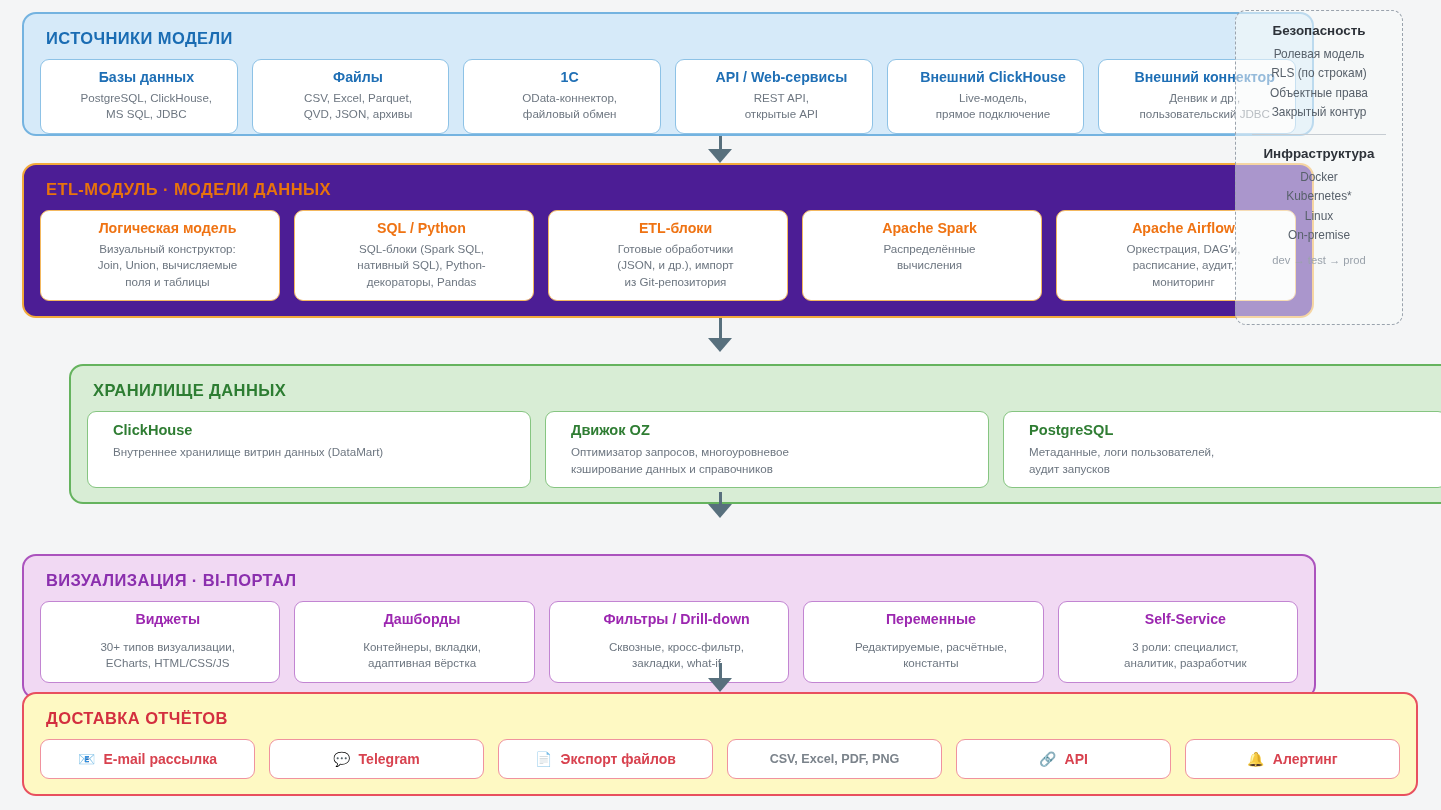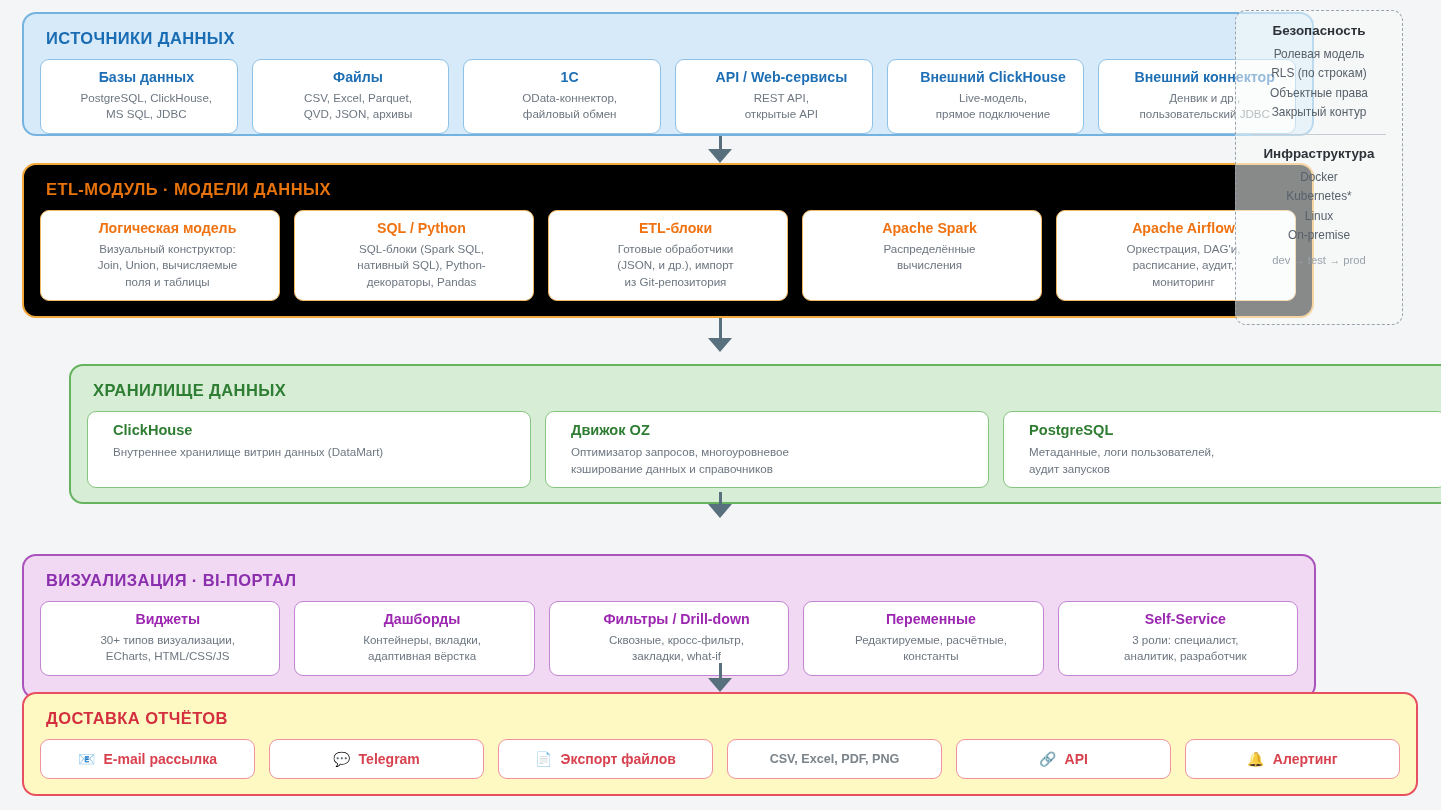--- a/index.html
+++ b/index.html
@@ -64,21 +64,21 @@
     background: #d6eaf9;
     border-color: #74b3e0;
   }
   #band-sources .band-title { color: #1a6cb3; }
   #band-sources .card { border-color: #8dc2e6; }
   #band-sources .card-title { color: #1f6fb5; }
 
   
   #band-etl {
     left: 22px; top: 163px; width: 1292px; height: 155px;
-    background: #000000;
+    background: #4c1d95;
     border-color: #f2a93b;
   }
   #band-etl .band-title { color: #e8730c; }
   #band-etl .card { border-color: #f3b860; }
   #band-etl .card-title { color: #ef7313; }
 
   
   #band-storage {
     left: 22px; top: 364px; width: 1396px; height: 140px;
     background: #d8edd5;
@@ -91,21 +91,21 @@
   #band-storage .card-desc { text-align: left; }
 
   
   #band-viz {
     left: 22px; top: 519px; width: 1294px; height: 145px;
     background: #f1d9f3;
     border-color: #ab53bd;
     margin-top: 35px;
   }
   #band-viz .band-title { color: #8b2fae; }
-  #band-viz .card { border-color: #c285d2; }
+  #band-viz .card { border-color: #c285d2; gap: 7px; }
   #band-viz .card-title { color: #9c27b0; }
 
   
   #band-delivery {
     left: 22px; top: 692px; width: 1396px; height: 104px;
     background: #fef9c3;
     border-color: #e8505f;
   }
   #band-delivery .band-title { color: #d32f3f; }
   .chip {
@@ -193,21 +193,21 @@
   #arrow-3 .shaft { height: 12px; }
   #arrow-4 { top: 663px; }
   #arrow-4 .shaft { height: 15px; }
 </style>
 </head>
 <body>
 
 <div class="canvas">
 
   <section class="band" id="band-sources">
-    <div class="band-title">ИСТОЧНИКИ ДАННЫХ</div>
+    <div class="band-title">ИСТОЧНИКИ МОДЕЛИ</div>
     <div class="row">
       <div class="card">
         <div class="card-title">Базы данных</div>
         <div class="card-desc">PostgreSQL, ClickHouse,<br>MS SQL, JDBC</div>
       </div>
       <div class="card">
         <div class="card-title">Файлы</div>
         <div class="card-desc">CSV, Excel, Parquet,<br>QVD, JSON, архивы</div>
       </div>
       <div class="card">

